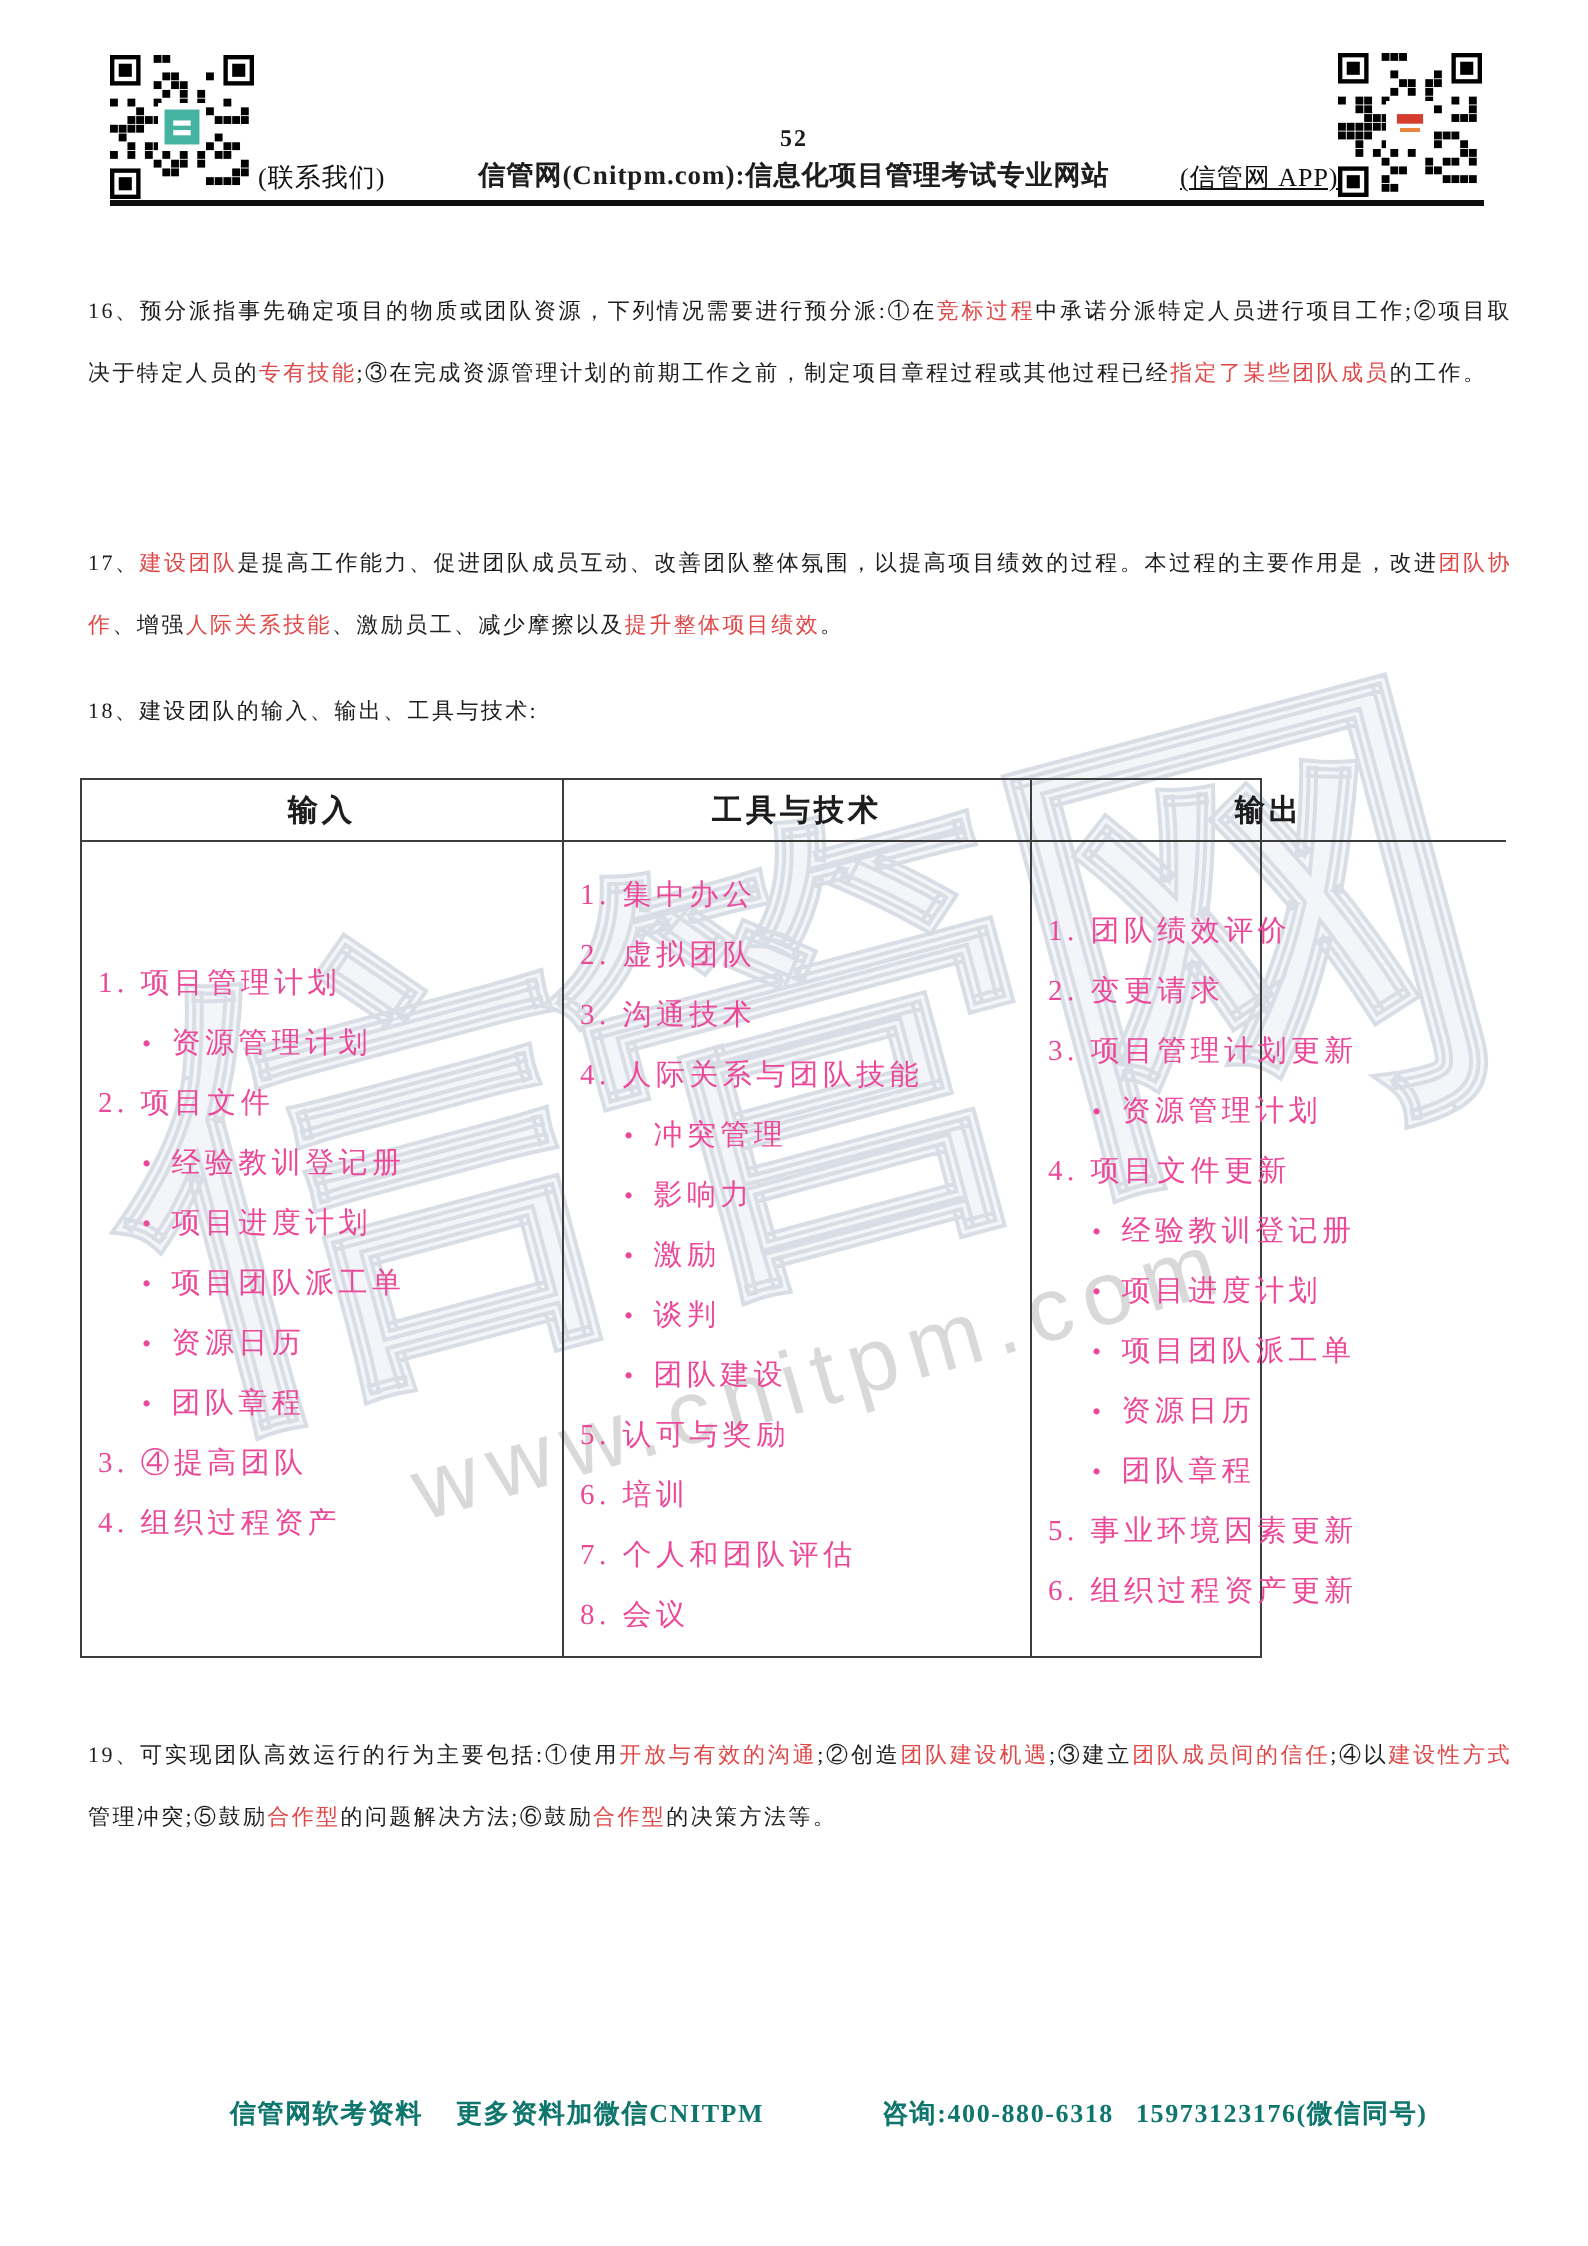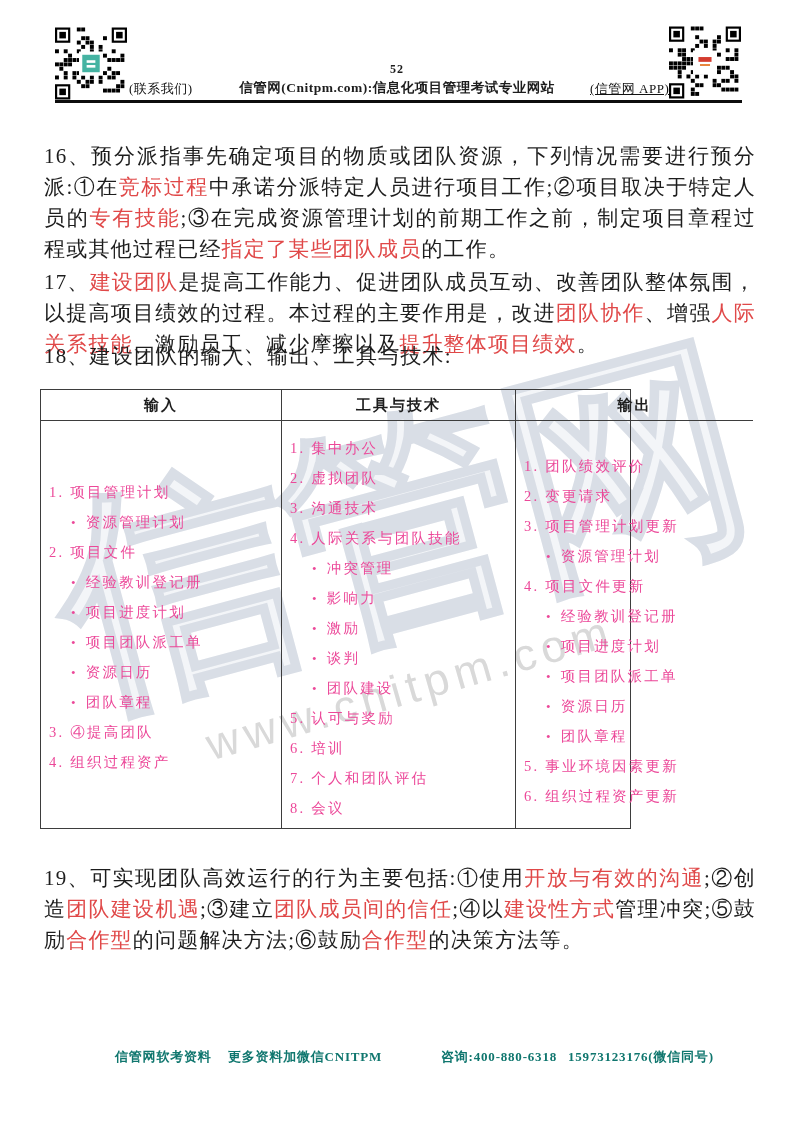--- a/index.html
+++ b/index.html
@@ -10,21 +10,21 @@
   .qr-left{left:55px;top:27px;}
   .qr-right{left:669px;top:26px;}
   .hdr-label{position:absolute;top:80px;font-size:13px;letter-spacing:.5px;color:#111;}
   .contact{left:129px;}
   .app{left:590px;text-decoration:underline;}
   .hdr-center{position:absolute;left:0;top:62px;width:100%;text-align:center;}
   .pageno{font-size:12px;font-weight:bold;letter-spacing:1px;}
   .site-title{font-size:13.5px;font-weight:bold;letter-spacing:.5px;margin-top:2px;}
   .hdr-rule{position:absolute;left:55px;top:100px;width:687px;height:3px;background:#0d0d0d;}
   
-  .para{position:absolute;left:44px;width:712px;font-size:21px;line-height:31px;
+  .para{position:absolute;left:44px;width:712px;font-size:11px;line-height:31px;
         text-align:justify;letter-spacing:1.2px;margin:0;z-index:2;font-family:Liberation Serif, serif;}
   .p16{top:141px;}
   .p17{top:267px;}
   .p18{top:341px;text-align:left;}
   .p19{top:863px;}
   .p20{top:957px;}
   .hl{color:#e04848;}
   
   .watermark{position:absolute;left:0;top:0;width:100%;height:100%;z-index:1;pointer-events:none;}
   .wm-brand{position:absolute;left:40px;top:408px;width:720px;text-align:center;

